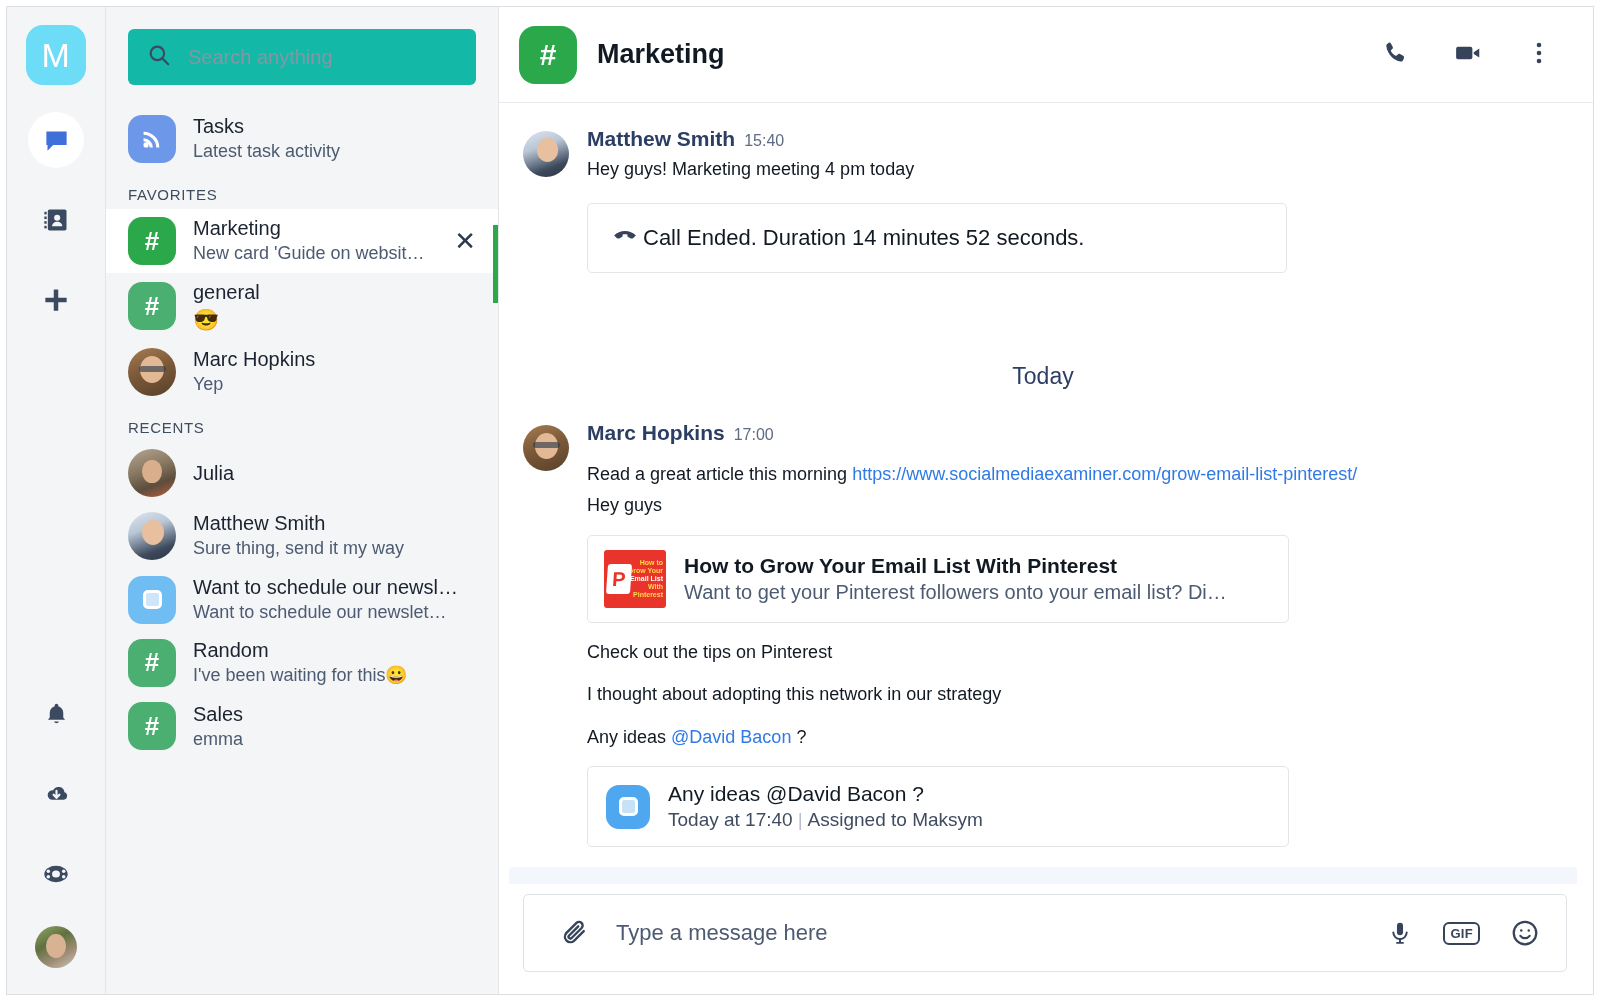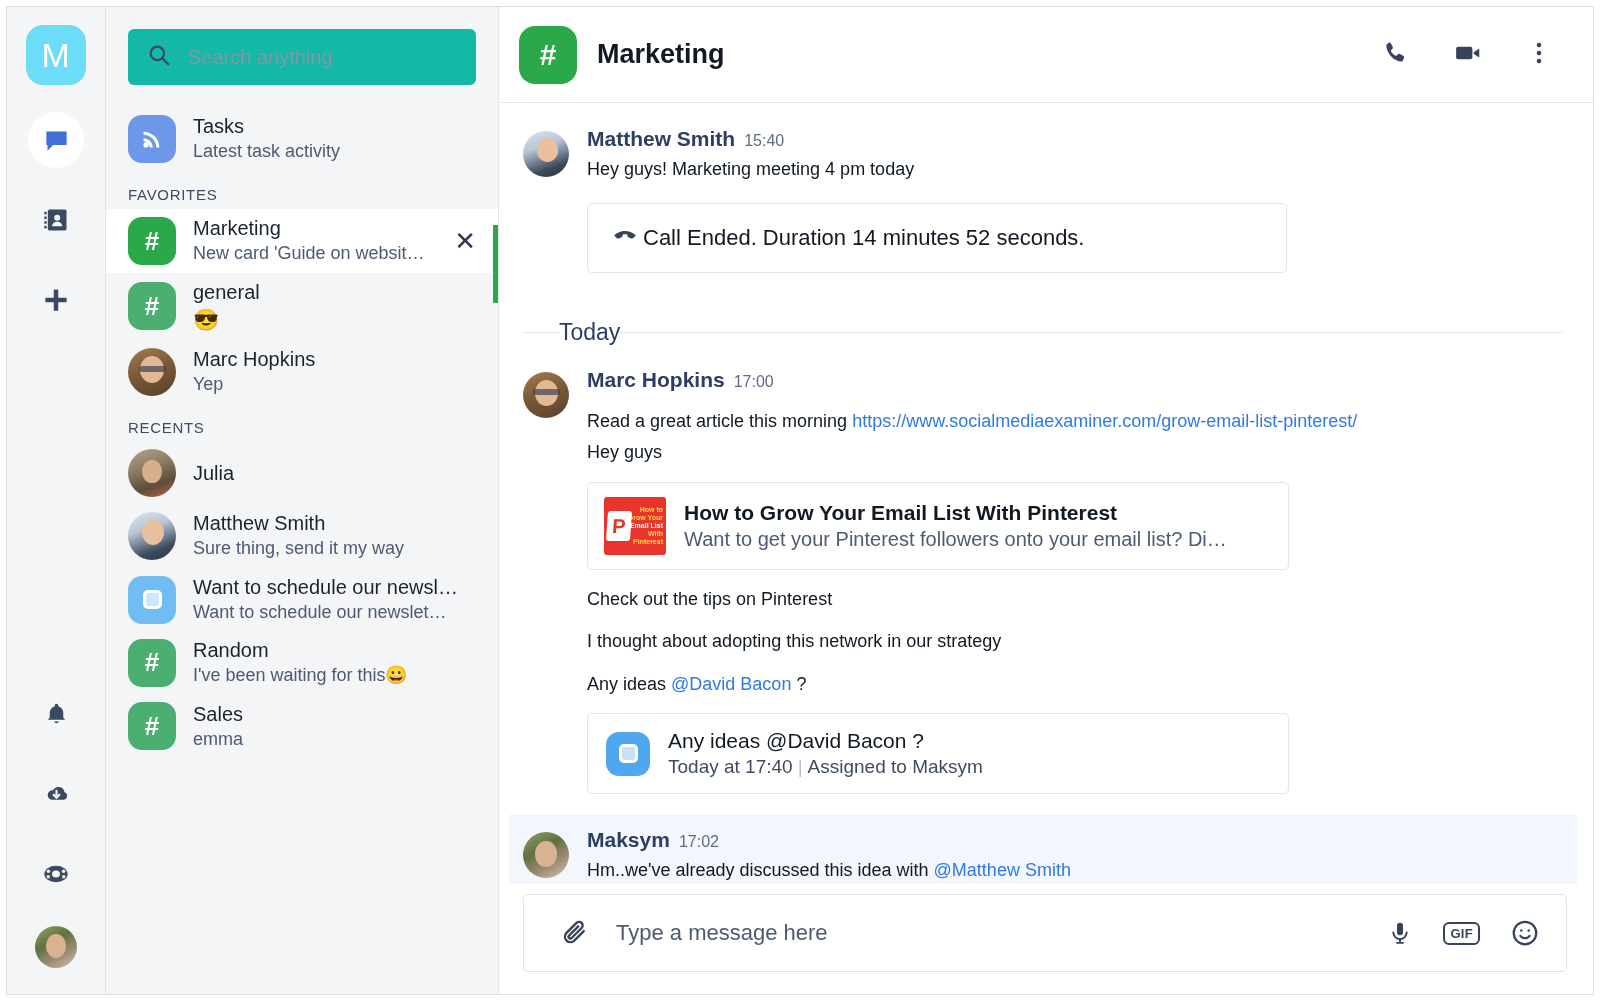--- a/index.html
+++ b/index.html
@@ -163,22 +163,23 @@
 
   .call-card {
     border: 1px solid #e3e5e9; border-radius: 5px;
     padding: 17px 22px; margin-top: 20px; margin-bottom: 18px;
     display: flex; align-items: center; gap: 3px;
     max-width: 700px;
   }
   .call-card-text { font-size: 22px; color: #111923; }
 
   .divider-today {
-    display: flex; align-items: center; gap: 0;
+    display: flex; align-items: center; gap: 8px;
     margin: 28px 0 16px 0;
+    flex-direction: column;
   }
   .divider-today .line { height: 1px; background: #e6e8ec; flex: 1 1 auto; }
   .divider-today .line.short { flex: 0 0 36px; }
   .divider-today .lbl { font-size: 23px; color: #2c3e63; font-weight: 400; }
 
   .preview-card {
     border: 1px solid #e3e5e9; border-radius: 5px;
     margin-top: 16px; padding: 14px 16px;
     display: flex; gap: 18px; align-items: center;
     max-width: 702px;

